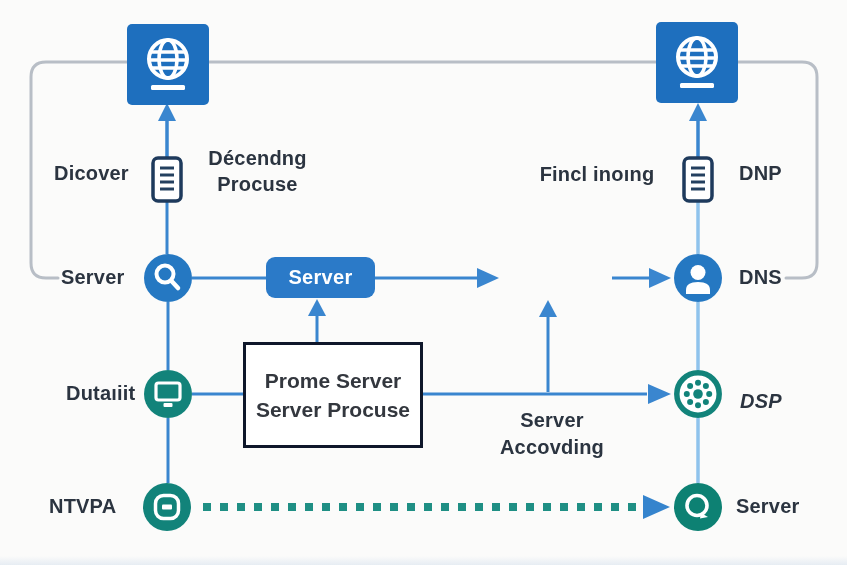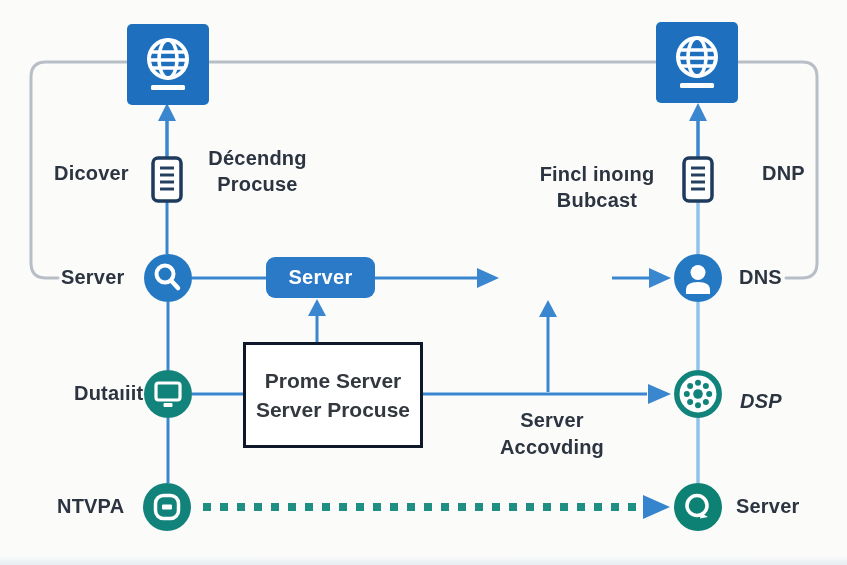--- a/index.html
+++ b/index.html
@@ -185,34 +185,33 @@
 
   <div class="label center" style="left:190px;top:145px;width:135px;">
     <div>Décendng</div>
     <div>Procuse</div>
   </div>
 
   <div class="label" style="left:61px;top:266px;">Server</div>
 
   <div class="label center" style="left:522px;top:161px;width:150px;">
     <div>Fincl inoıng</div>
-    <div>Bubcast</div>
-  </div>
-
-  <div class="label" style="left:762px;top:162px;">DNP</div>
+  </div>
+
+  <div class="label" style="left:739px;top:162px;">DNP</div>
 
   <div class="label" style="left:739px;top:266px;text-align:center;">DNS</div>
 
-  <div class="label" style="left:74px;top:382px;text-align:right;">Dutaıiit</div>
+  <div class="label" style="left:66px;top:382px;text-align:right;">Dutaıiit</div>
 
   <div class="label" style="left:740px;top:390px;font-style:italic;">DSP</div>
 
   <div class="label center" style="left:486px;top:407px;width:132px;line-height:27px;">
     <div>Server</div>
     <div>Accovding</div>
   </div>
 
-  <div class="label" style="left:49px;top:495px;margin-left:8px;">NTVPA</div>
+  <div class="label" style="left:49px;top:495px;">NTVPA</div>
 
   <div class="label" style="left:736px;top:495px;">Server</div>
 
   <div class="bottom-strip"></div>
 </div>
 
 </body></html>

